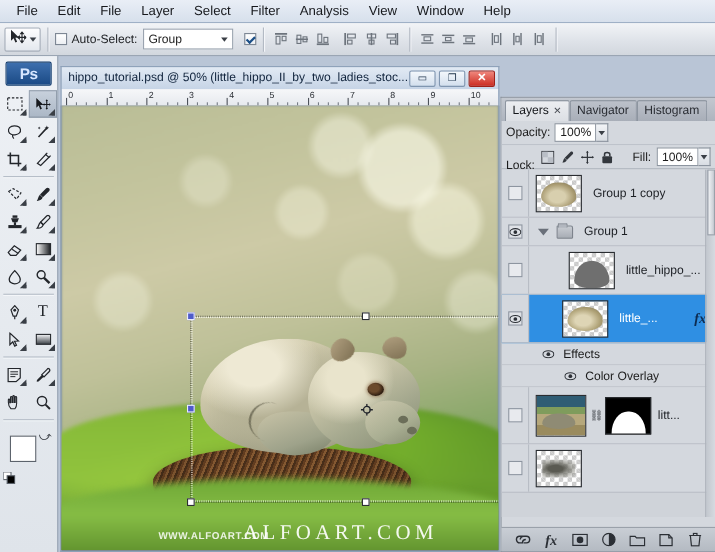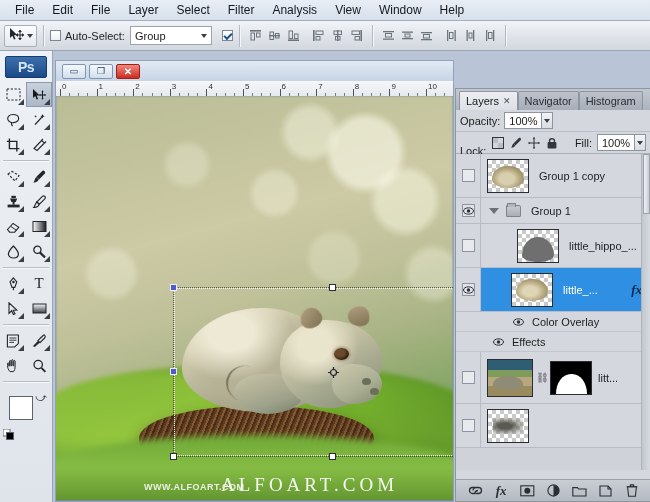--- a/index.html
+++ b/index.html
@@ -596,20 +596,21 @@
       <svg width="11" height="11">
           <rect x="0" y="0" width="7" height="7" fill="#fff" stroke="#5c636c"></rect>
           <rect x="3.5" y="3.5" width="7" height="7" fill="#000" stroke="#5c636c"></rect>
         </svg>
     </div>
   </div>
 </div>
 
 <div id="docwin">
   <div id="titlebar">
+    <span id="doc-title">hippo_tutorial.psd @ 50% (little_hippo_II_by_two_ladies_stoc...</span>
     <div class="winbtn">▭</div>
     <div class="winbtn">❐</div>
     <div class="winbtn close">✕</div>
   </div>
 
   <div id="ruler-h">
       <div class="tick maj" style="left: 4px;"></div>
       <div class="rlabel" style="left: 6px;">0</div>
       <div class="tick min" style="left: 13.15px;"></div>
       <div class="tick min" style="left: 22.3px;"></div>
@@ -819,39 +820,39 @@
         </div>
       </div>
       <div class="thumb" style="margin-left:30px;">
         <div class="inner" style="background:radial-gradient(ellipse at 44% 56%, #ded5b5 0 28%, #b0a378 60%, #746a49 100%); border-radius:46% 46% 50% 50% / 58% 58% 42% 42%; margin:5px 4px 5px;"></div>
       </div>
       <span class="layer-name">little_...</span>
       <span class="fx-badge">fx</span>
     </div>
 
     <div class="effect-row">
+      <div class="eye-cell" style="border-right:none; justify-content:flex-end; width:52px; padding-right:4px;">
+        <svg width="11" height="8">
+            <ellipse cx="5.5" cy="4" rx="5" ry="3.2" fill="none" stroke="#2c3036" stroke-width="1"></ellipse>
+            <circle cx="5.5" cy="4" r="1.7" fill="#2c3036"></circle>
+          </svg>
+      </div>
+      <span style="font-size:11px; margin-left:4px;">Effects</span>
+    </div>
+
+    <div class="effect-row">
       <div class="eye-cell" style="border-right:none; justify-content:flex-end; width:72px; padding-right:4px;">
         <svg width="11" height="8">
             <ellipse cx="5.5" cy="4" rx="5" ry="3.2" fill="none" stroke="#2c3036" stroke-width="1"></ellipse>
             <circle cx="5.5" cy="4" r="1.7" fill="#2c3036"></circle>
           </svg>
       </div>
       <span style="font-size:11px; margin-left:4px;">Color Overlay</span>
     </div>
 
-    <div class="effect-row">
-      <div class="eye-cell" style="border-right:none; justify-content:flex-end; width:52px; padding-right:4px;">
-        <svg width="11" height="8">
-            <ellipse cx="5.5" cy="4" rx="5" ry="3.2" fill="none" stroke="#2c3036" stroke-width="1"></ellipse>
-            <circle cx="5.5" cy="4" r="1.7" fill="#2c3036"></circle>
-          </svg>
-      </div>
-      <span style="font-size:11px; margin-left:4px;">Effects</span>
-    </div>
-
     <div class="layer-row" style="height:52px;">
       <div class="eye-cell">
         <div class="eye-box"></div>
       </div>
       <div class="thumb" style="width:46px;height:38px;">
         <div class="inner" style="background:linear-gradient(#2f5d74 0 28%, #7f9c5c 28% 46%, #b6a87c 46% 72%, #9a8b5e 72% 100%);"></div>
         <div style="position:absolute; left:5px; top:16px; width:30px;height:14px; background:#8f8b74; border-radius:44% 44% 50% 50% / 62% 62% 38% 38%;"></div>
       </div>
       <span class="chain">⛓</span>
       <div class="mask-thumb" style="background:#000; position:relative; overflow:hidden;">

